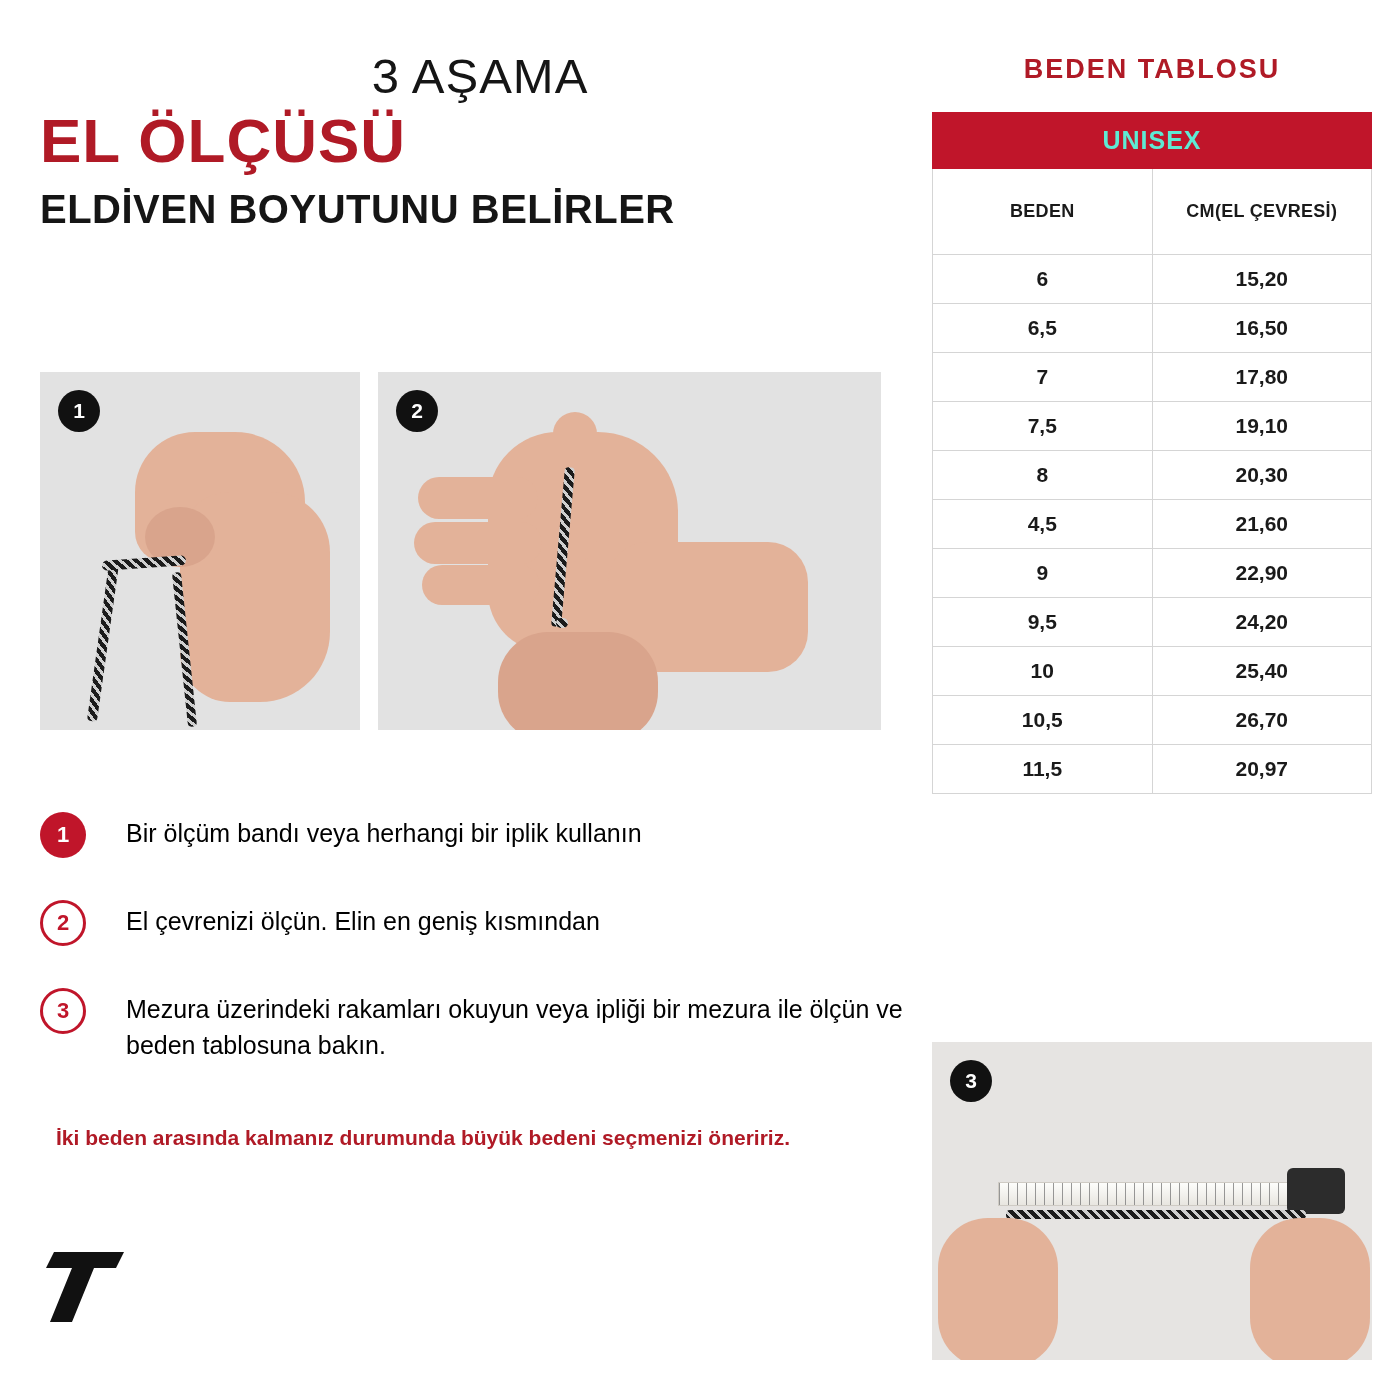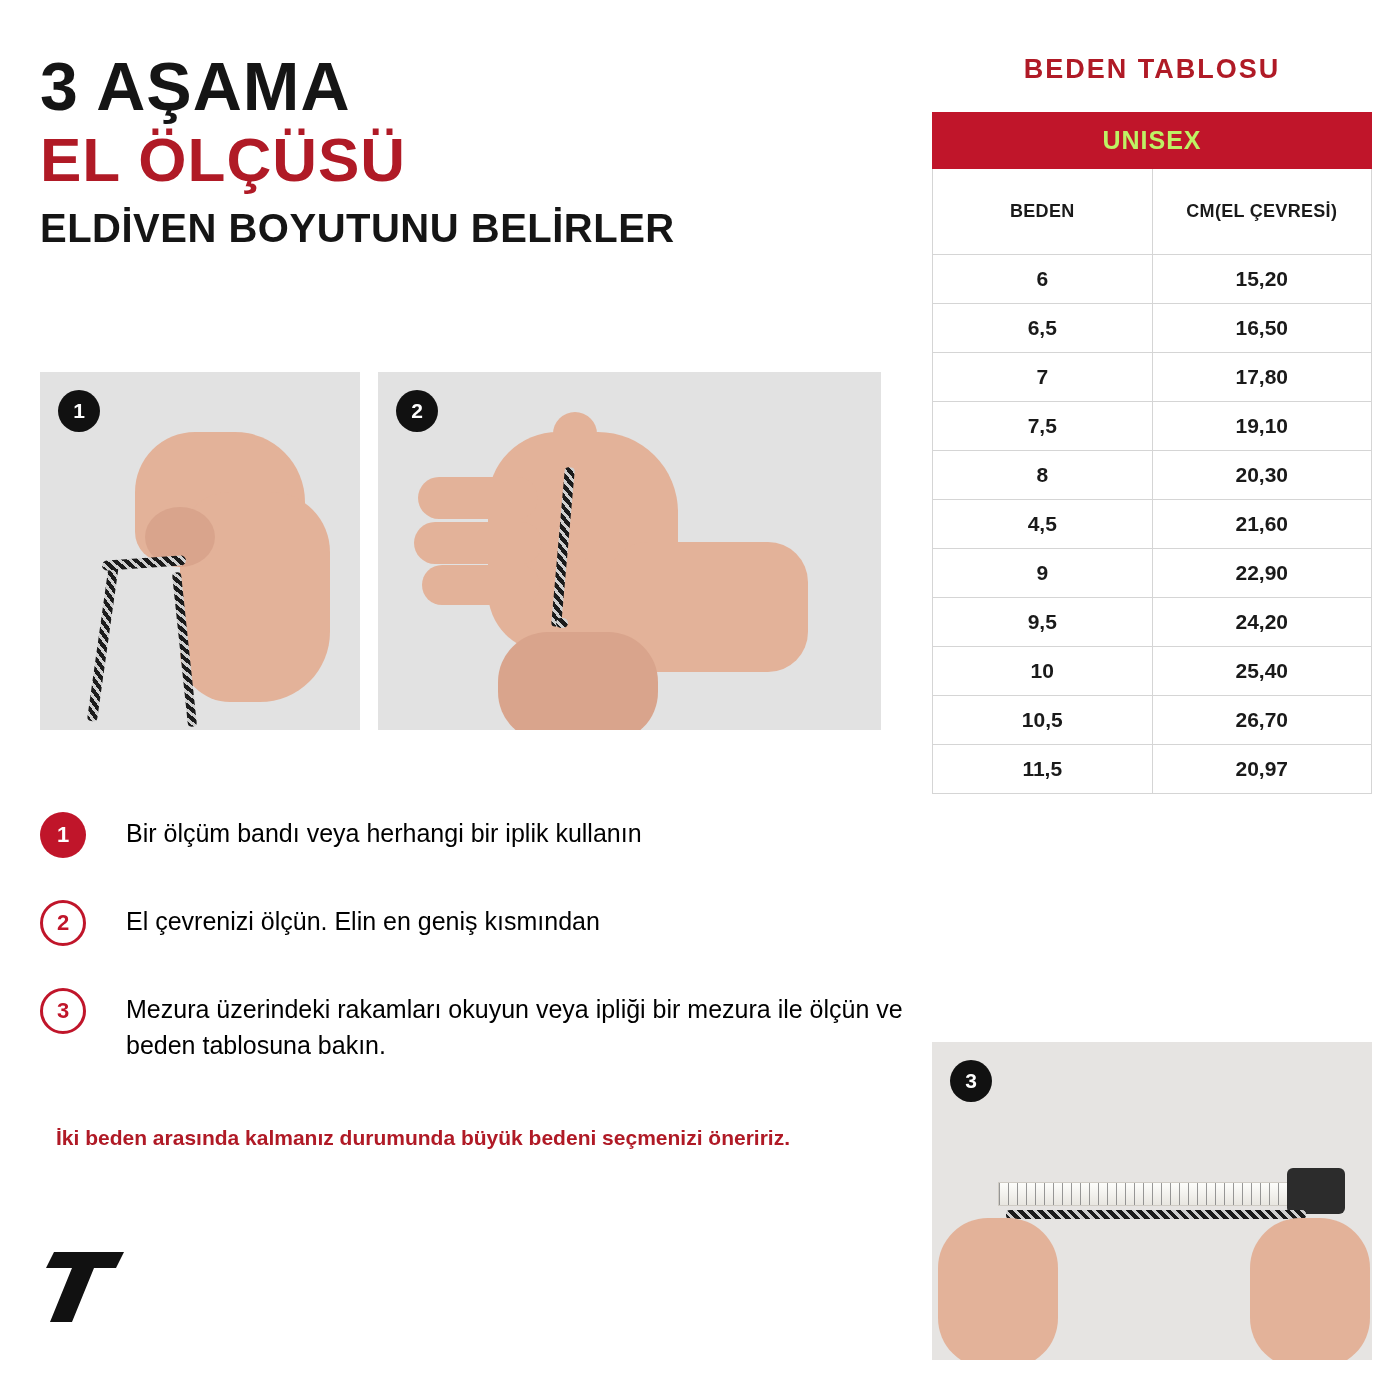--- a/index.html
+++ b/index.html
@@ -23,26 +23,27 @@
   }
 
   
   .left {
     position: absolute;
     left: 40px;
     top: 40px;
     width: 880px;
   }
   .title-line1 {
-    font-size: 68px;
-    font-weight: 700;
+    font-size: 49px;
+    font-weight: 400;
     letter-spacing: 1px;
     color: #151515;
     line-height: 1.02;
     margin: 12px 0 0 0;
+    text-align: center;
   }
   .title-line2 {
     font-size: 62px;
     font-weight: 700;
     letter-spacing: 1px;
     color: #b01a26;
     line-height: 1.05;
     margin: 6px 0 0 0;
   }
   .title-line3 {
@@ -168,21 +169,21 @@
     letter-spacing: 2px;
     margin-bottom: 27px;
   }
   table.size-table {
     border-collapse: collapse;
     width: 440px;
     table-layout: fixed;
   }
   table.size-table th.head {
     background: #c0152a;
-    color: #bef264;
+    color: #5eead4;
     font-size: 25px;
     font-weight: 700;
     letter-spacing: 1px;
     padding: 13px 0;
     border: 1px solid #c0152a;
   }
   table.size-table th.sub {
     font-size: 18px;
     font-weight: 700;
     color: #1a1a1a;

